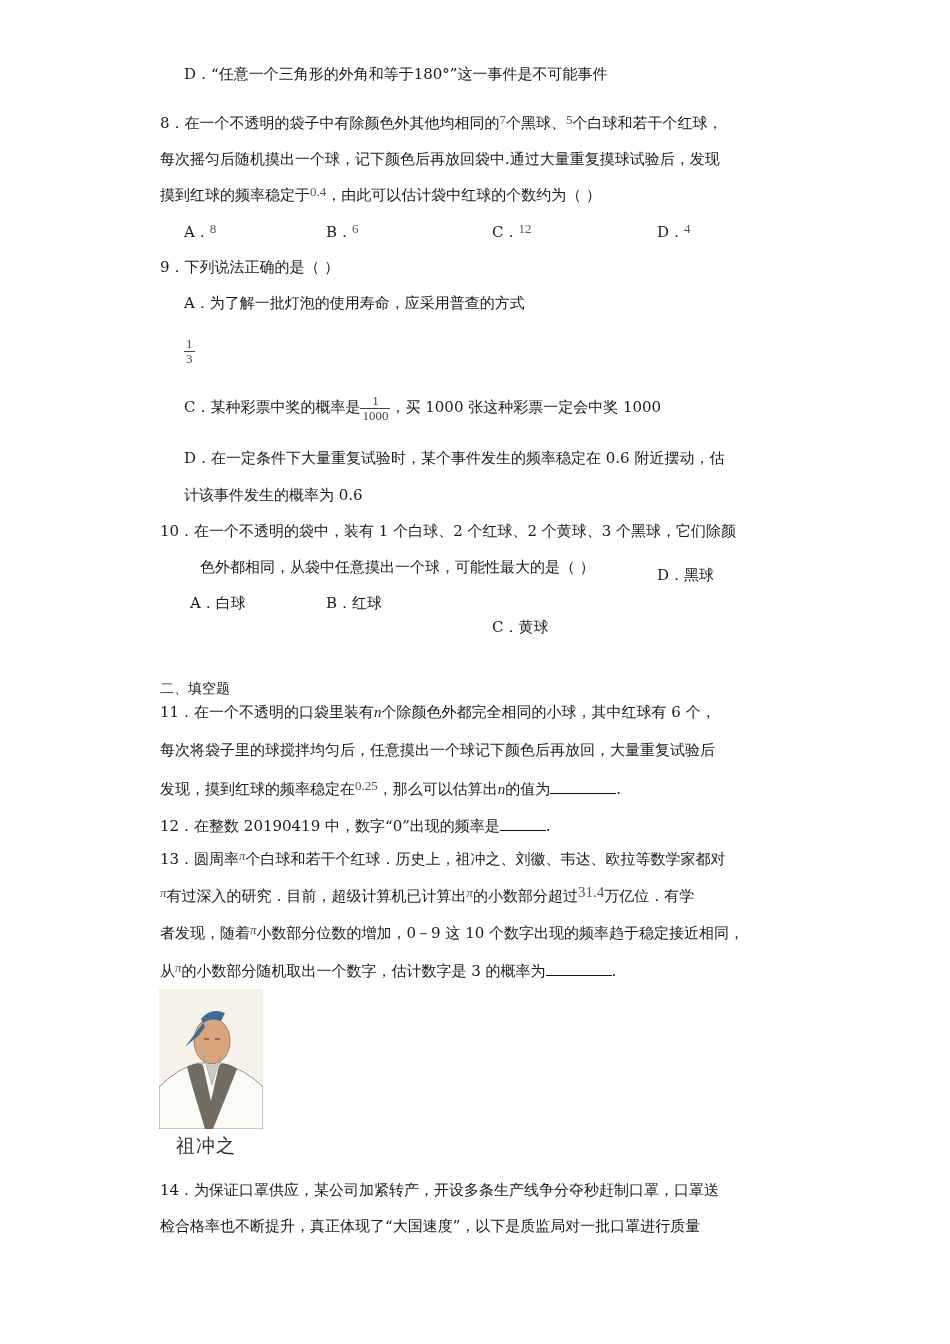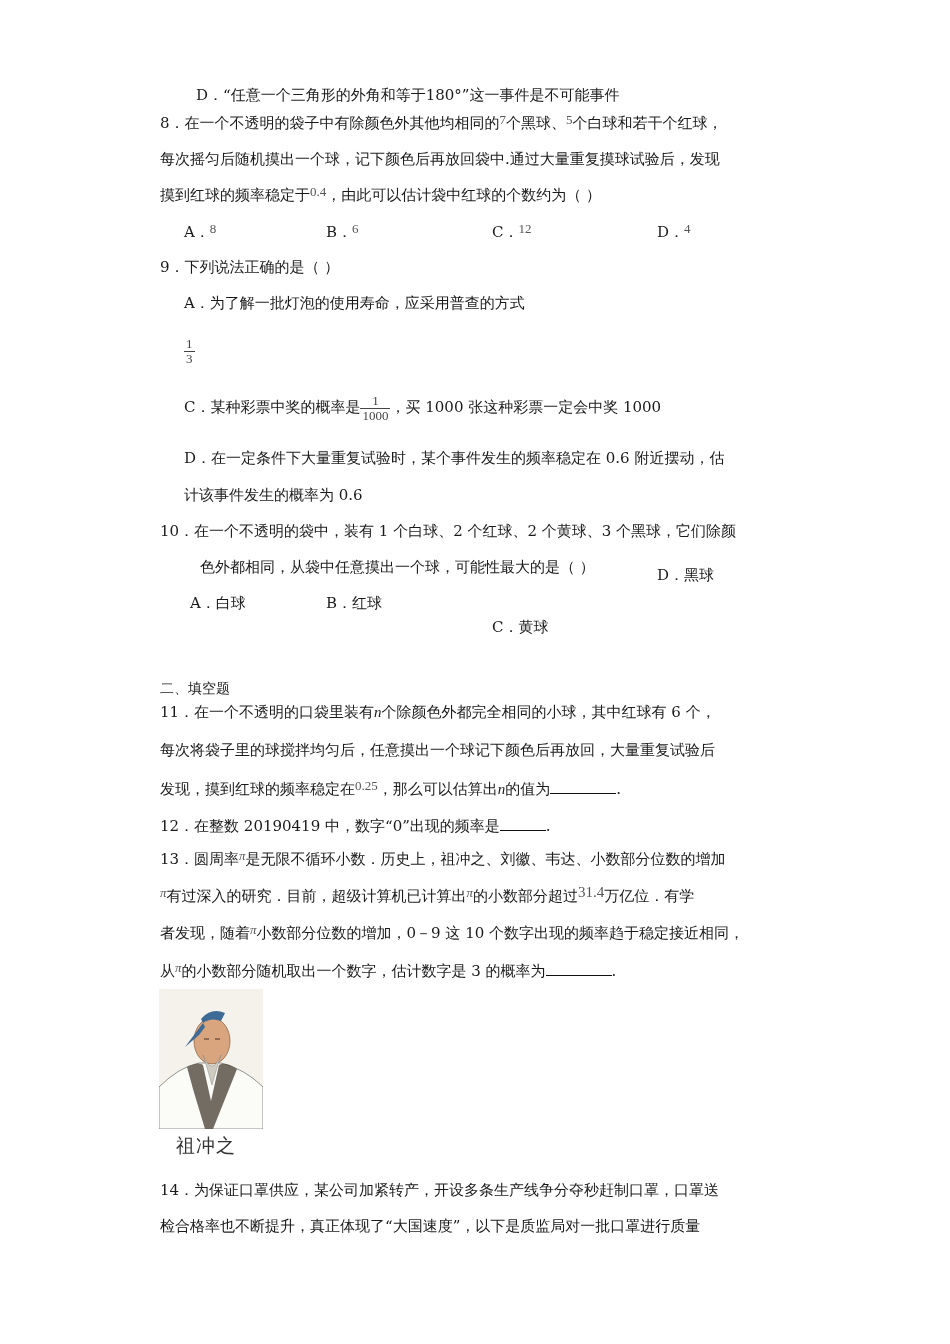--- a/index.html
+++ b/index.html
@@ -19,21 +19,21 @@
     .heading { font-weight: normal; font-family: "DejaVu Sans", sans-serif; font-size: 14px; }
     .portrait {
       position: absolute; left: 159px; top: 989px; width: 104px; height: 140px;
       background: #f4f2ea; overflow: hidden;
     }
     .caption { position: absolute; left: 176px; top: 1133px; font-family: Liberation Mono, monospace; font-size: 19px; color: #333; letter-spacing: 1px; }
   </style>
 </head>
 <body>
 
-<div class="line" style="left:184px; top:85px;margin-left:12px;">D．“任意一个三角形的外角和等于180°”这一事件是不可能事件</div>
+<div class="line" style="left:184px; top:64px;">D．“任意一个三角形的外角和等于180°”这一事件是不可能事件</div>
 
 <div class="line" style="left:160px; top:113px;">
   <span>8．在一个不透明的袋子中有除颜色外其他均相同的</span><span class="m">7</span><span>个黑球、</span><span class="m">5</span><span>个白球和若干个红球，</span>
 </div>
 <div class="line" style="left:160px; top:149px;">每次摇匀后随机摸出一个球，记下颜色后再放回袋中.通过大量重复摸球试验后，发现</div>
 <div class="line" style="left:160px; top:185px;">
   <span>摸到红球的频率稳定于</span><span class="m">0.4</span><span>，由此可以估计袋中红球的个数约为（  ）</span>
 </div>
 <div class="opt" style="left:184px; top:222px;"><span>A．</span><span class="m">8</span></div>
 <div class="opt" style="left:326px; top:222px;"><span>B．</span><span class="m">6</span></div>
@@ -72,21 +72,21 @@
 <div class="line" style="left:160px; top:740px;">每次将袋子里的球搅拌均匀后，任意摸出一个球记下颜色后再放回，大量重复试验后</div>
 <div class="line" style="left:160px; top:777px;">
   <span>发现，摸到红球的频率稳定在</span><span class="m">0.25</span><span>，那么可以估算出</span><span class="it">n</span><span>的值为</span><span class="blank" style="width:66px;"></span><span>.</span>
 </div>
 
 <div class="line" style="left:160px; top:814px;">
   <span>12．在整数 20190419 中，数字“0”出现的频率是</span><span class="blank" style="width:46px;"></span><span>.</span>
 </div>
 
 <div class="line" style="left:160px; top:849px;">
-  <span>13．圆周率</span><span class="m it">π</span><span>是无限不循环小数．历史上，祖冲之、刘徽、韦达、小数部分位数的增加</span>
+  <span>13．圆周率</span><span class="m it">π</span><span>个白球和若干个红球．历史上，祖冲之、刘徽、韦达、欧拉等数学家都对</span>
 </div>
 <div class="line" style="left:160px; top:886px;">
   <span class="m it">π</span><span>有过深入的研究．目前，超级计算机已计算出</span><span class="m it">π</span><span>的小数部分超过</span><span class="m" style="font-size:15px;">31.4</span><span>万亿位．有学</span>
 </div>
 <div class="line" style="left:160px; top:923px;">
   <span>者发现，随着</span><span class="m it">π</span><span>小数部分位数的增加，0－9 这 10 个数字出现的频率趋于稳定接近相同，</span>
 </div>
 <div class="line" style="left:160px; top:959px;">
   <span>从</span><span class="m it">π</span><span>的小数部分随机取出一个数字，估计数字是 3 的概率为</span><span class="blank" style="width:66px;"></span><span>.</span>
 </div>

